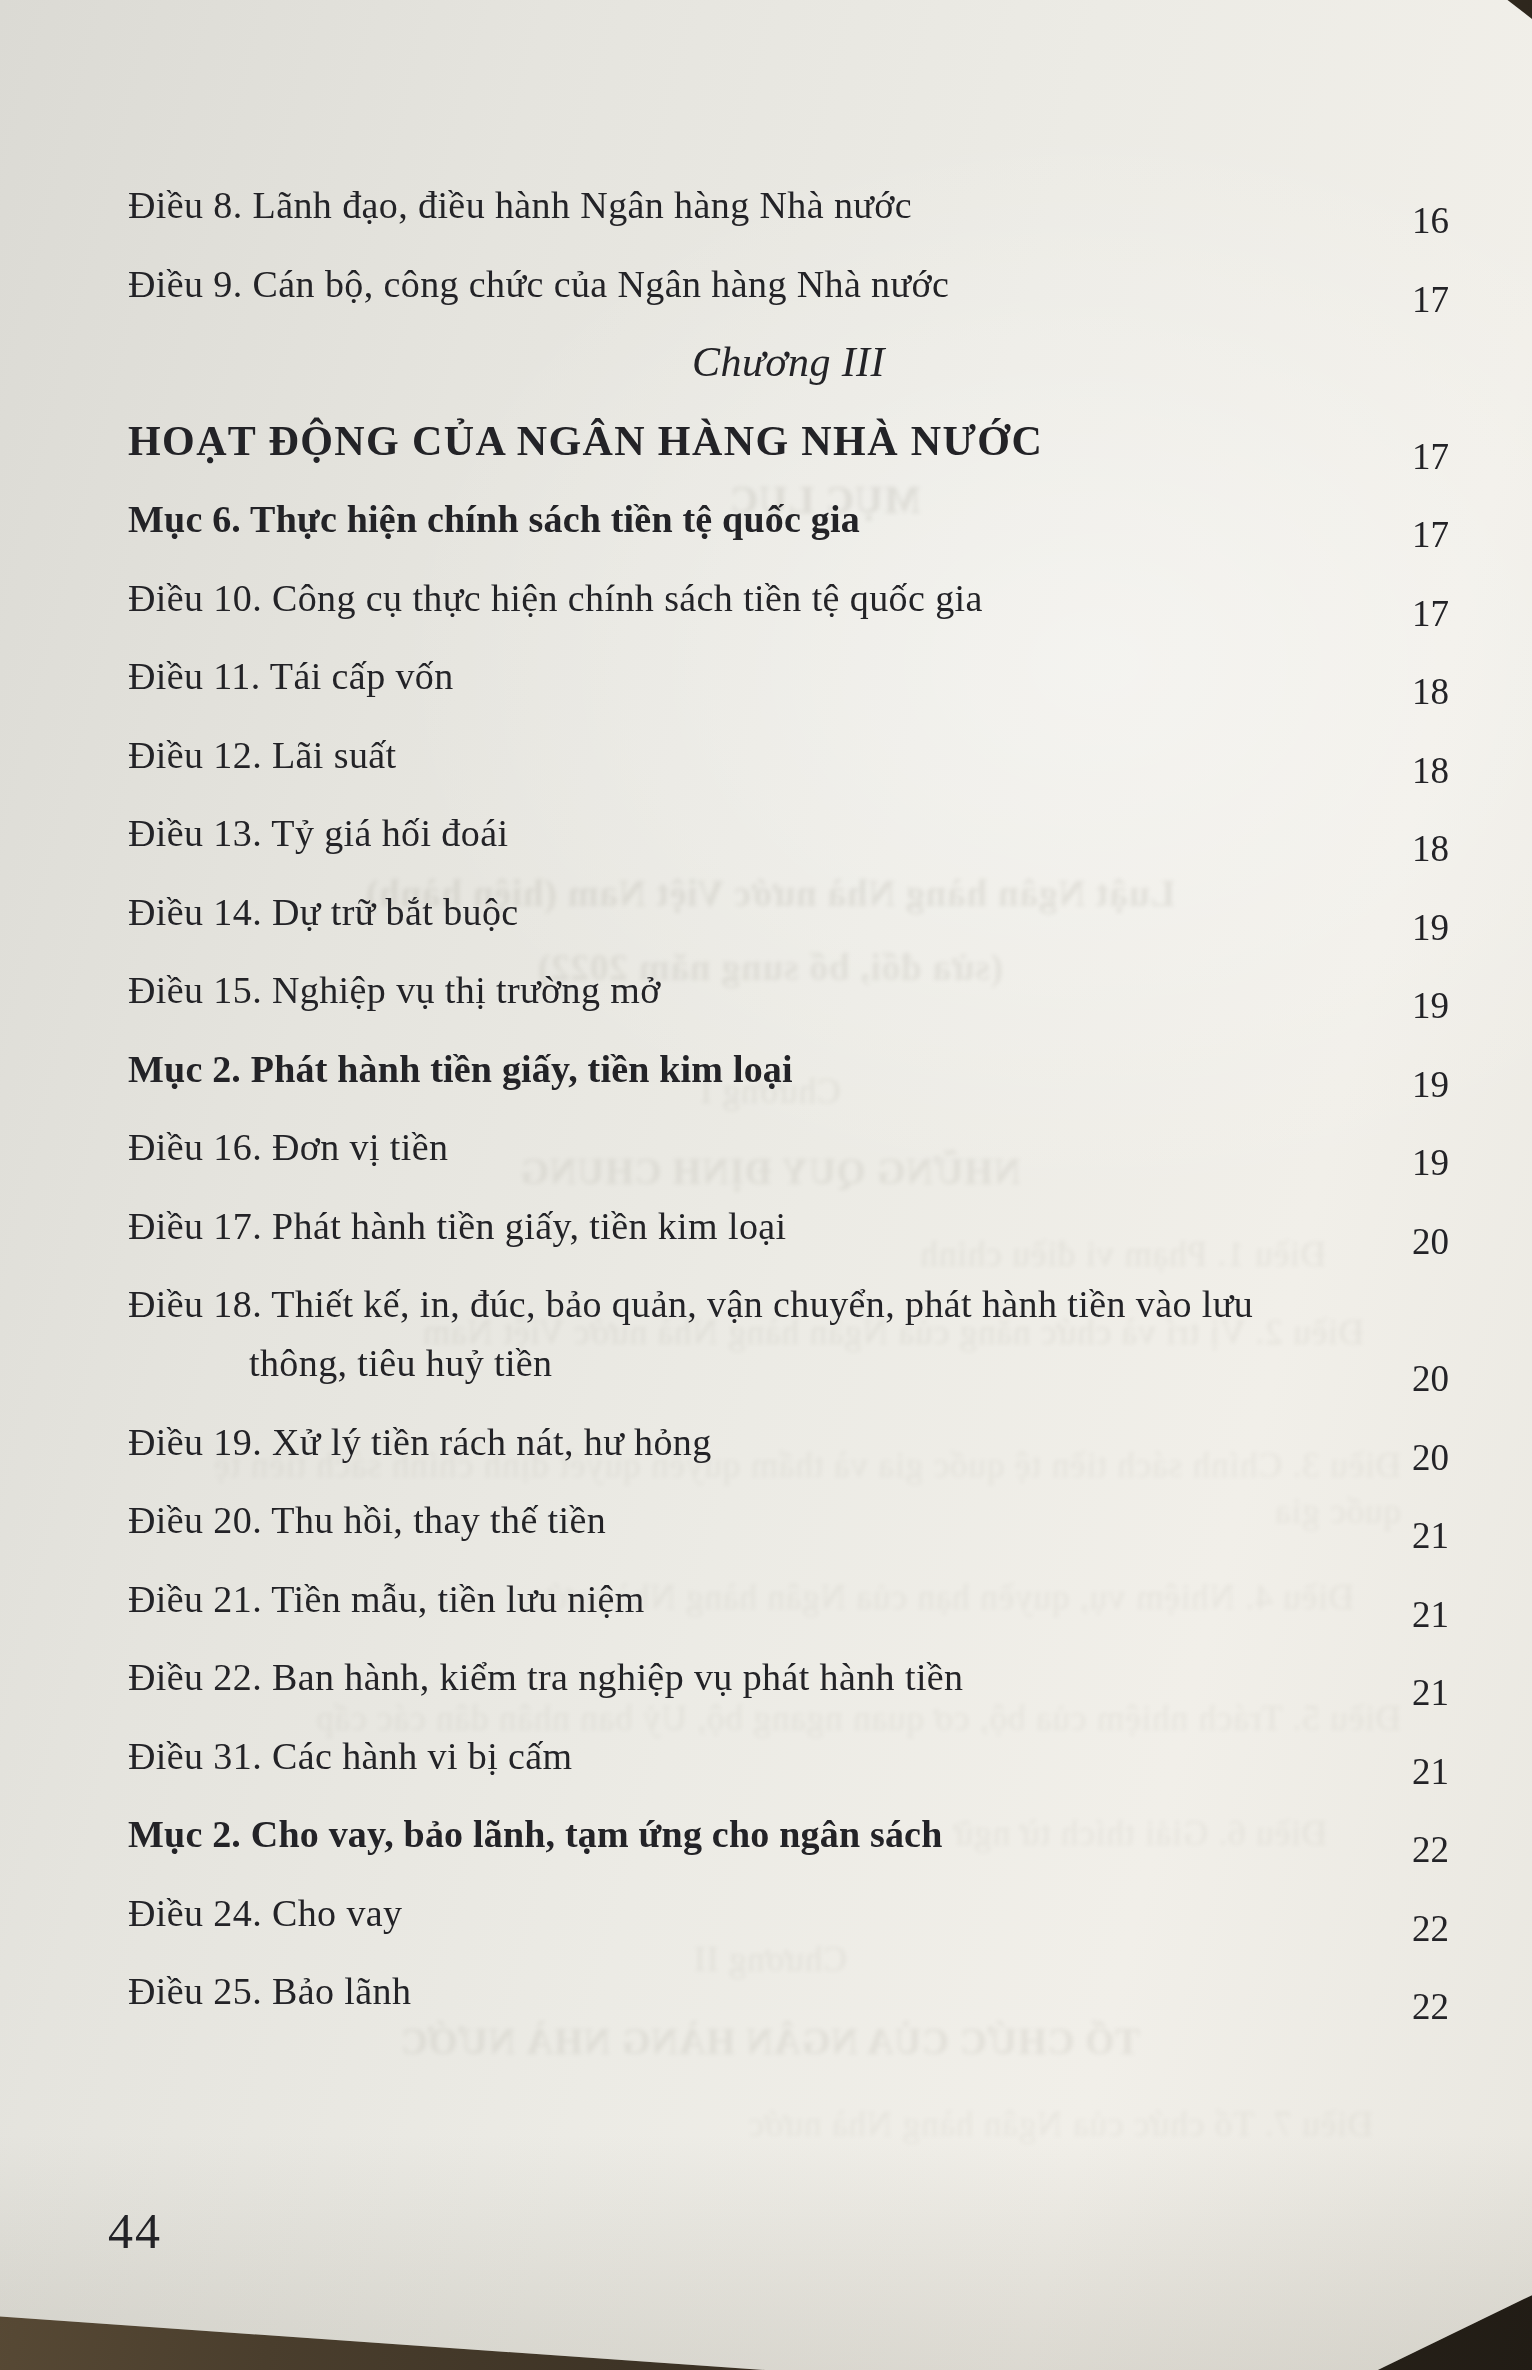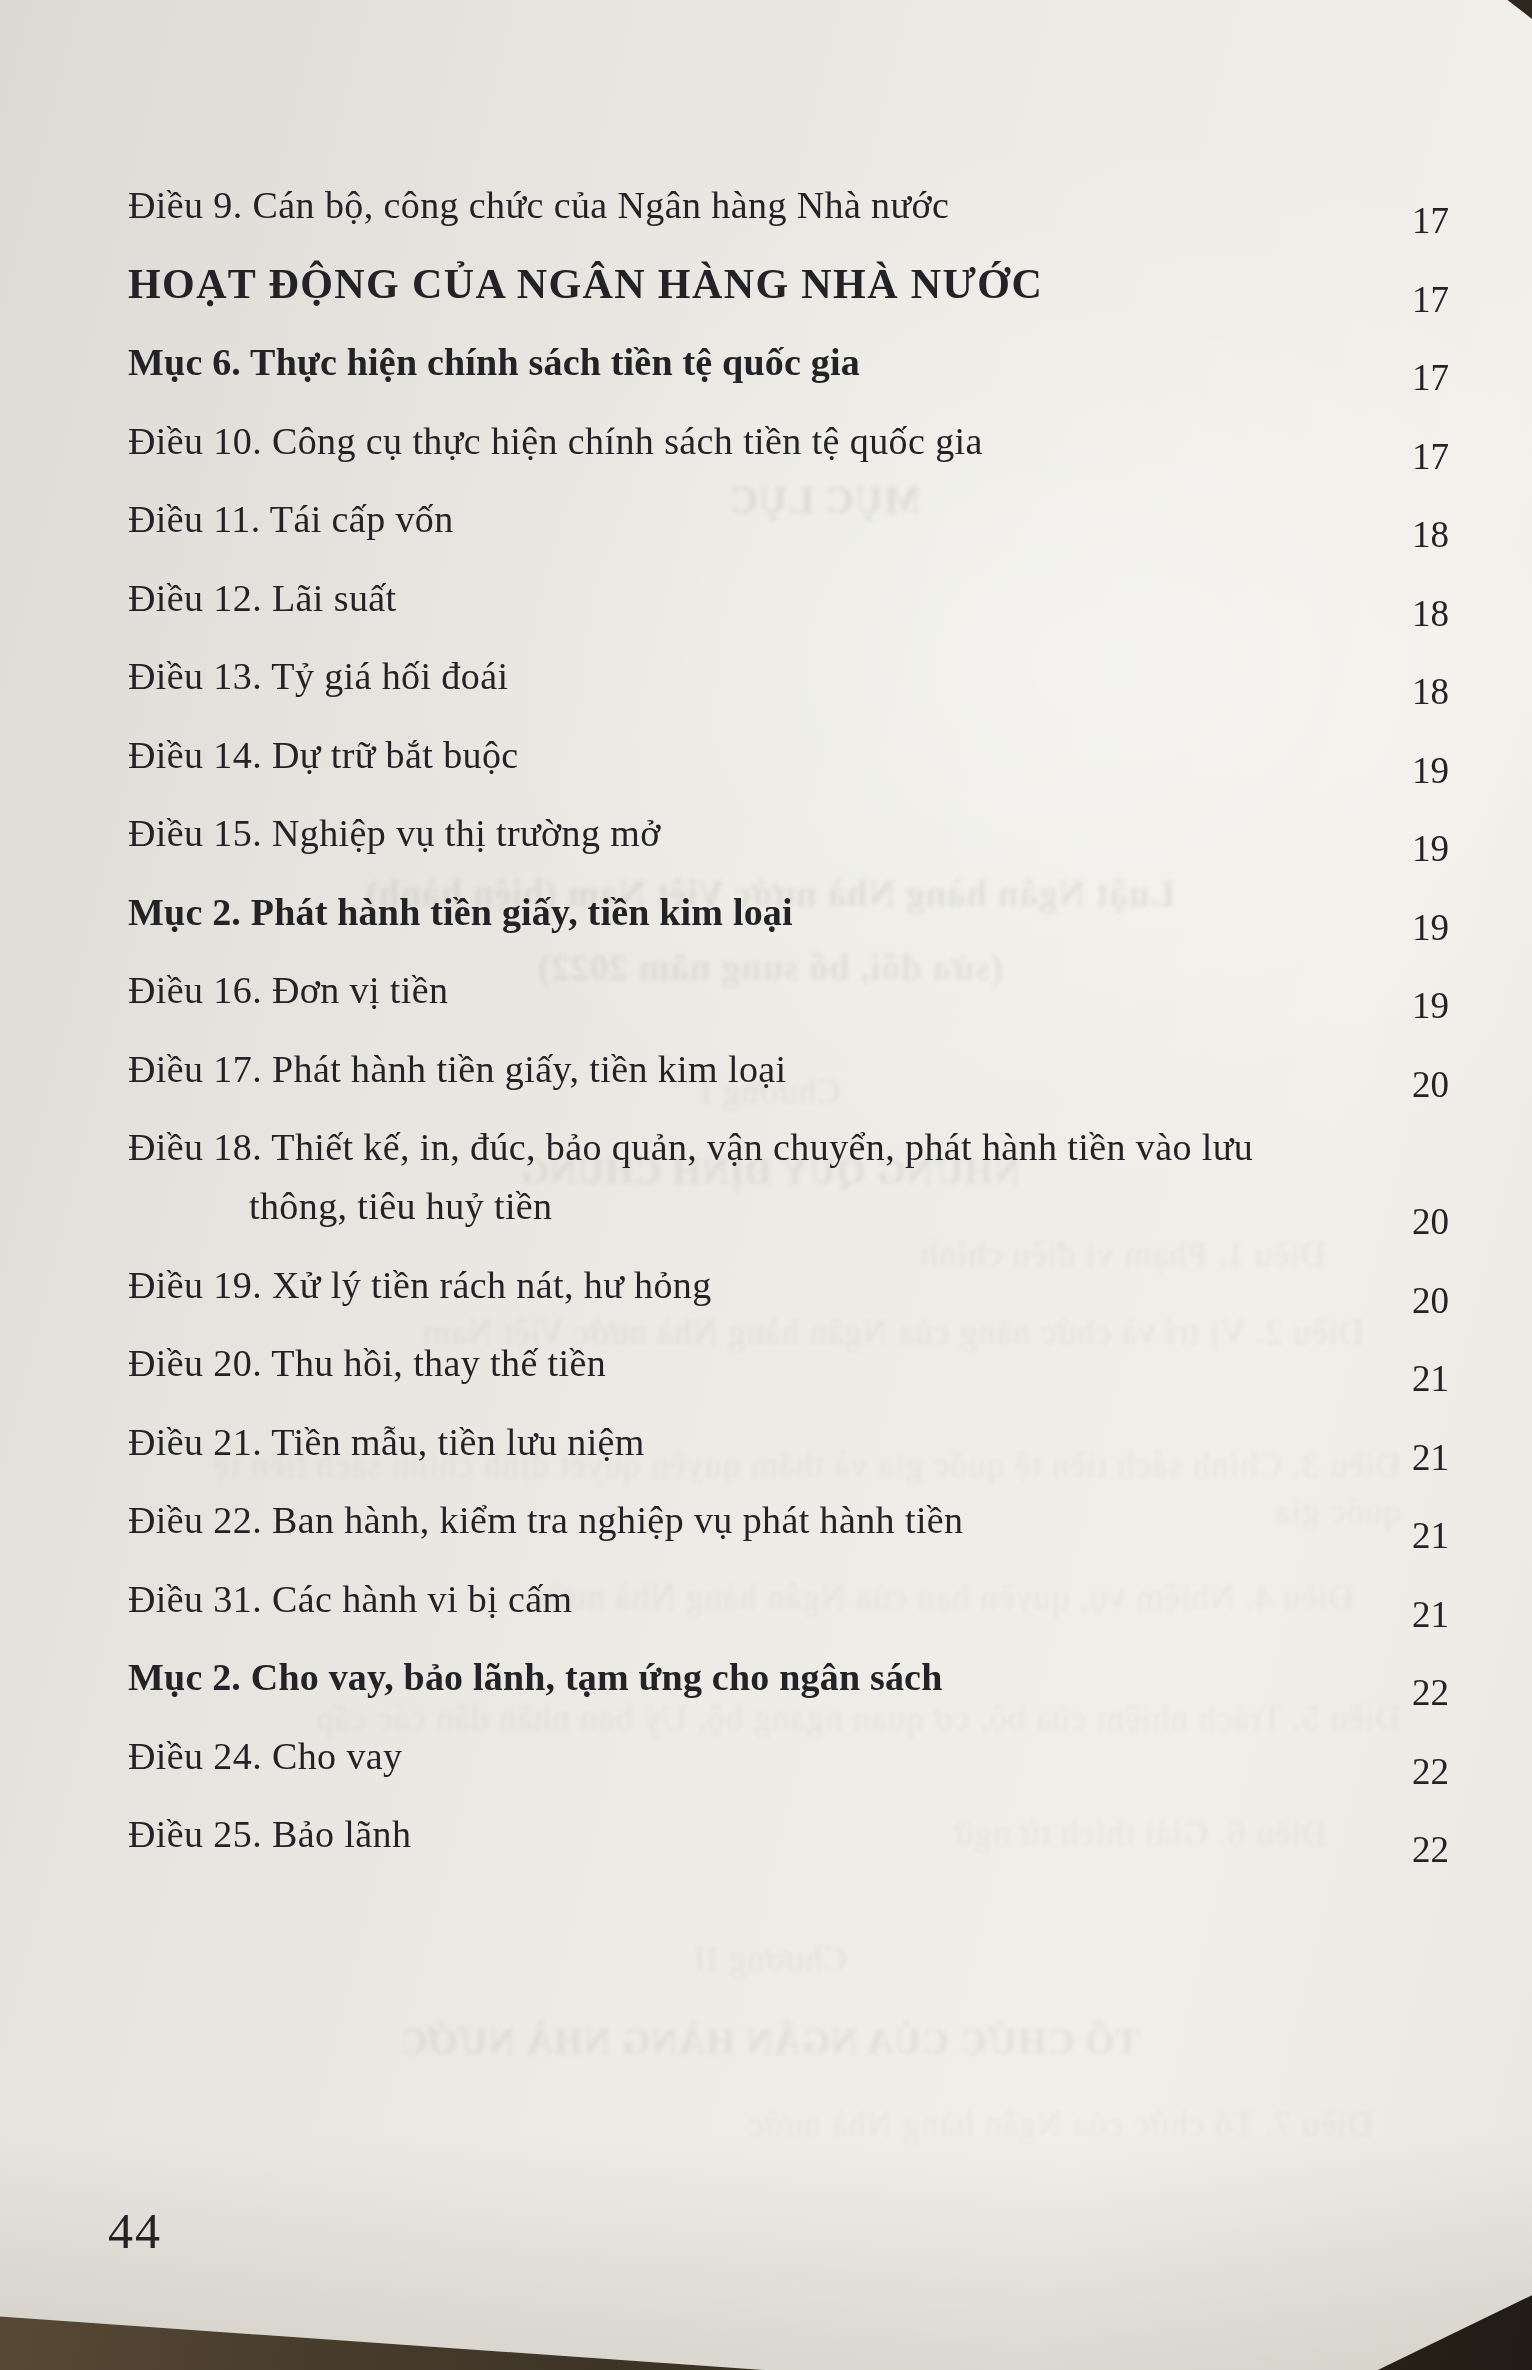--- a/index.html
+++ b/index.html
@@ -68,22 +68,30 @@
         <div class="ghost" style="top: 1443px; left: 186px; width: 1215px; font-size: 35px; opacity: 0.08; text-align: left;">Điều 3. Chính sách tiền tệ quốc gia và thẩm quyền quyết định chính sách tiền tệ quốc gia</div>
         <div class="ghost" style="top: 1575px; left: 232px; width: 1122px; font-size: 35px; opacity: 0.08; text-align: left;">Điều 4. Nhiệm vụ, quyền hạn của Ngân hàng Nhà nước</div>
         <div class="ghost" style="top: 1696px; left: 204px; width: 1197px; font-size: 35px; opacity: 0.08; text-align: left;">Điều 5. Trách nhiệm của bộ, cơ quan ngang bộ, Uỷ ban nhân dân các cấp</div>
         <div class="ghost" style="top: 1811px; left: 297px; width: 1030px; font-size: 35px; opacity: 0.08; text-align: left;">Điều 6. Giải thích từ ngữ</div>
         <div class="ghost" style="top: 1937px; left: 232px; width: 1076px; font-size: 35px; opacity: 0.09; text-align: center;">Chương II</div>
         <div class="ghost" style="top: 2018px; left: 232px; width: 1076px; font-size: 37px; opacity: 0.1; text-align: center; font-weight: 700;">TỔ CHỨC CỦA NGÂN HÀNG NHÀ NƯỚC</div>
         <div class="ghost" style="top: 2102px; left: 278px; width: 1095px; font-size: 35px; opacity: 0.07; text-align: left;">Điều 7. Tổ chức của Ngân hàng Nhà nước</div>
       </div>
     <div class="toc">
         <div class="row t-entry">
+    <span class="label">Điều 8. Lãnh đạo, điều hành Ngân hàng Nhà nước</span>
+    <span class="pagenum">16</span>
+  </div>
+        <div class="row t-entry">
     <span class="label">Điều 9. Cán bộ, công chức của Ngân hàng Nhà nước</span>
     <span class="pagenum">17</span>
+  </div>
+        <div class="row t-chapter-number">
+    <span class="label">Chương III</span>
+
   </div>
         <div class="row t-chapter-title">
     <span class="label">HOẠT ĐỘNG CỦA NGÂN HÀNG NHÀ NƯỚC</span>
     <span class="pagenum">17</span>
   </div>
         <div class="row t-section">
     <span class="label">Mục 6. Thực hiện chính sách tiền tệ quốc gia</span>
     <span class="pagenum">17</span>
   </div>
         <div class="row t-entry">

